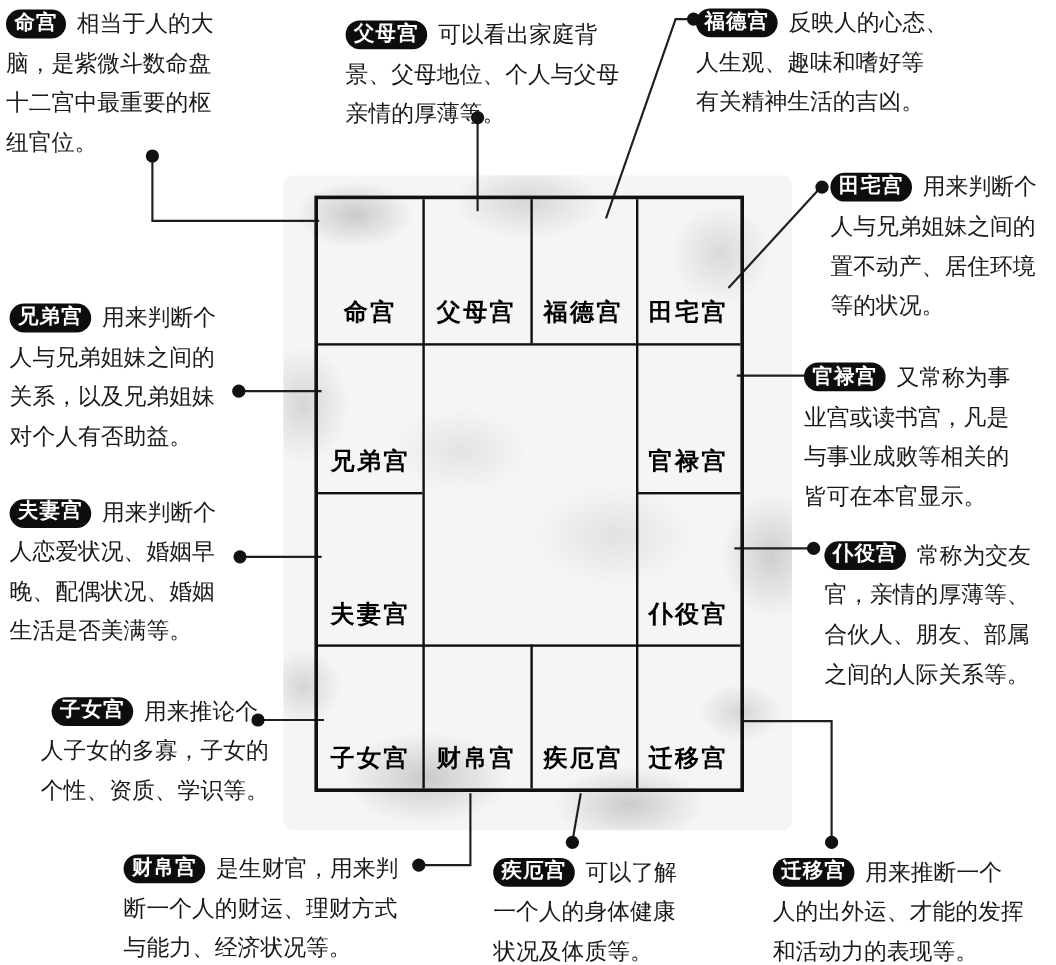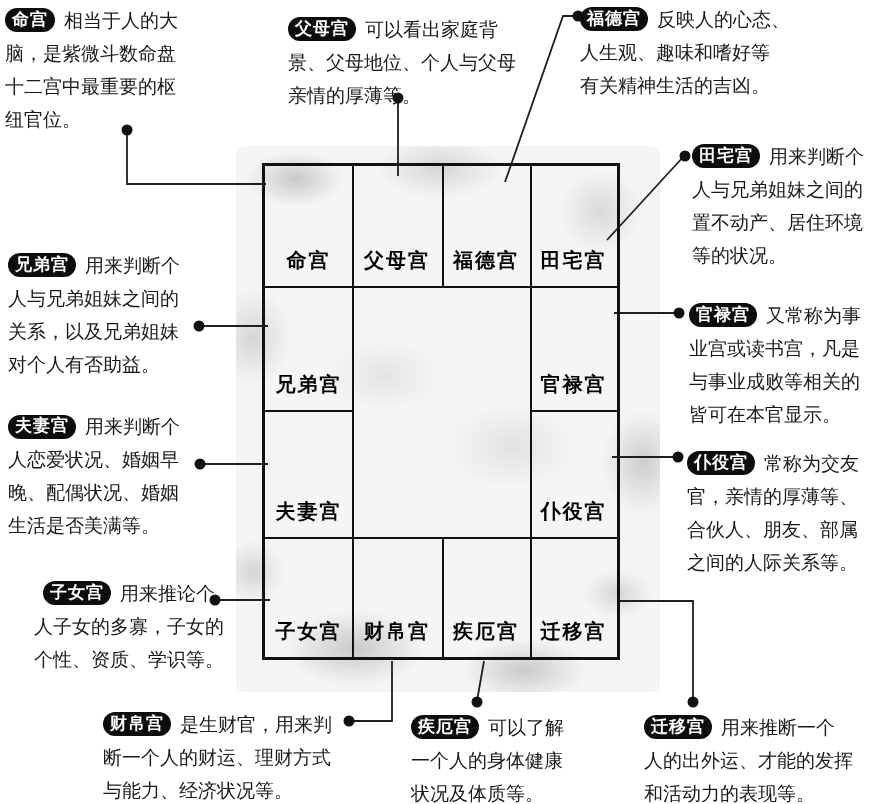--- a/index.html
+++ b/index.html
@@ -189,21 +189,21 @@
 有关精神生活的吉凶。</span>
 </div>
 
 <div class="note" style="left:692px; top:140px; width:186px;">
   <span class="badge">田宅宫</span><span class="note-text">用来判断个
 人与兄弟姐妹之间的
 置不动产、居住环境
 等的状况。</span>
 </div>
 
-<div class="note" style="left:689px; top:299px; width:192px;font-family:Liberation Serif, serif;">
+<div class="note" style="left:670px; top:299px; width:192px;font-family:Liberation Serif, serif;">
   <span class="badge">官禄宫</span><span class="note-text">又常称为事
 业宫或读书宫，凡是
 与事业成败等相关的
 皆可在本官显示。</span>
 </div>
 
 <div class="note" style="left:687px; top:447px; width:200px;">
   <span class="badge">仆役宫</span><span class="note-text">常称为交友
 官，亲情的厚薄等、
 合伙人、朋友、部属

